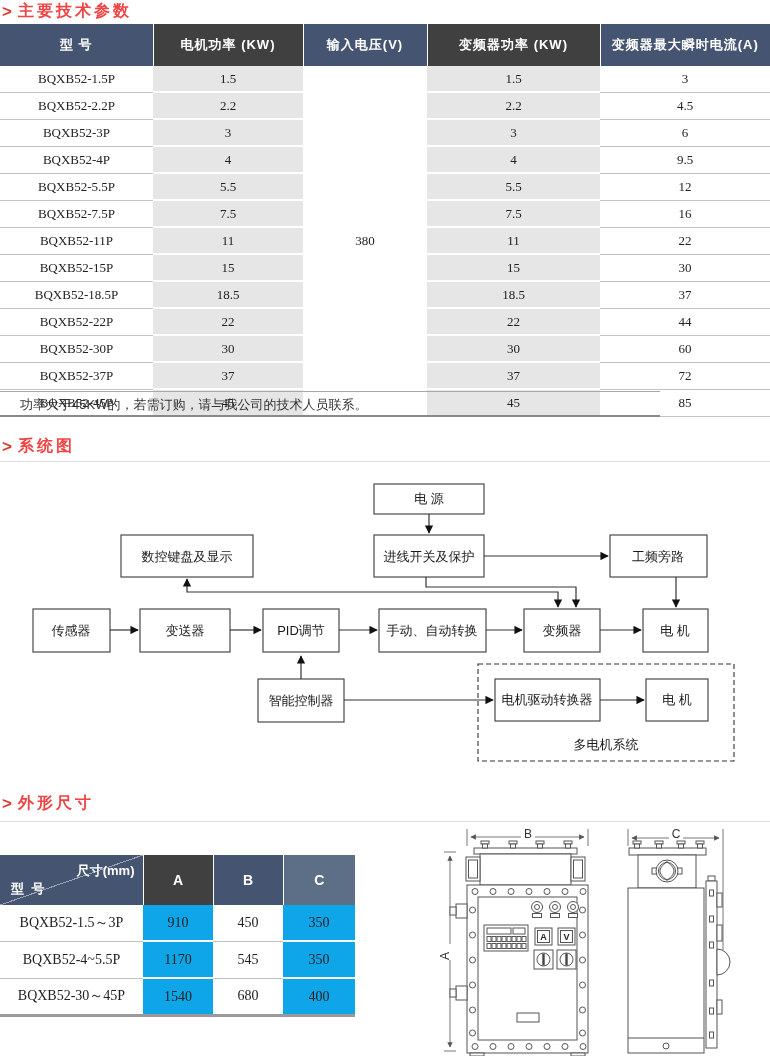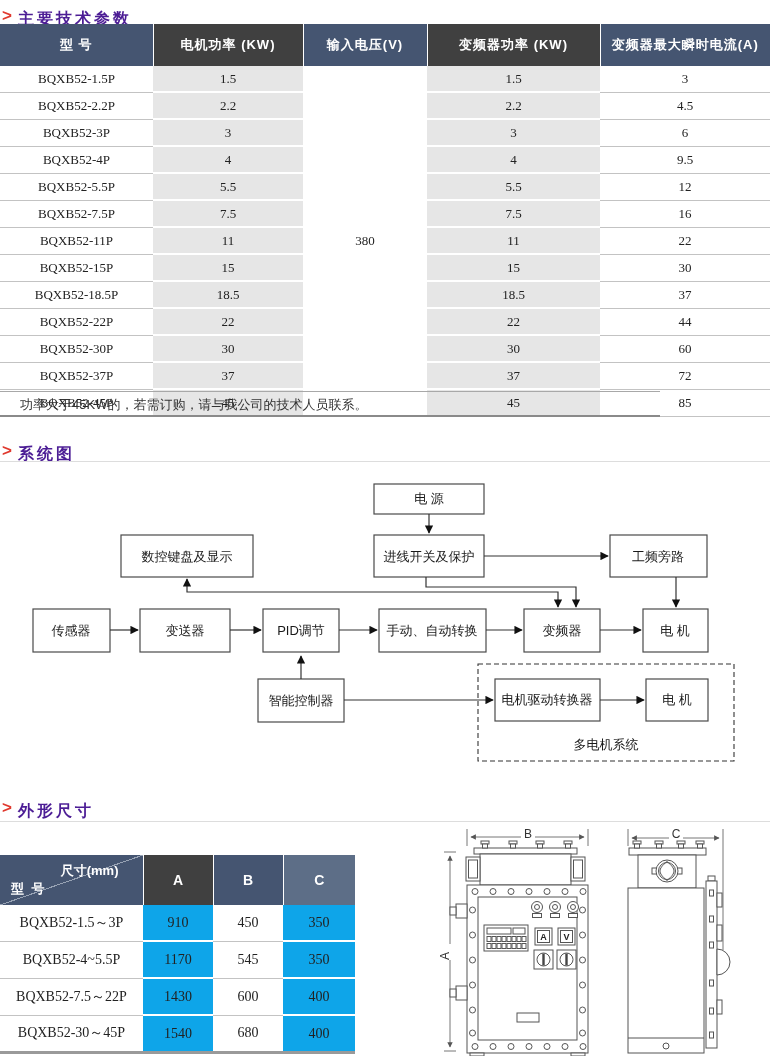--- a/index.html
+++ b/index.html
@@ -1,21 +1,21 @@
 <!DOCTYPE html>
 <html><head>
 <meta charset="utf-8">
 <style>
   html,body{margin:0;padding:0;background:#fff;}
   #page{position:relative;width:770px;height:1056px;background:#fff;overflow:hidden;
         font-family:"Liberation Sans",sans-serif;}
   
   .sec-title{position:absolute;left:2px;display:flex;align-items:center;gap:6px;}
   .sec-title .mark{color:#e0392e;font-weight:bold;font-size:17px;line-height:1;}
-  .sec-title .ttl{font-weight:bold;font-size:16px;color:#4c1d95;letter-spacing:3px;margin-top:8px;}
+  .sec-title .ttl{font-weight:bold;font-size:16px;color:#ef4444;letter-spacing:3px;}
   #t1{top:1px;} #t2{top:436px;} #t3{top:793px;}
   .rule{position:absolute;left:0;width:770px;height:1px;background:#ddd;}
   #rule2{top:461px;} #rule3{top:821px;}
 
   
   #main-table{position:absolute;top:24px;left:0;width:770px;border-collapse:collapse;
               border-spacing:0;table-layout:fixed;}
   #main-table th{height:42px;color:#fff;font-size:13px;font-weight:bold;
                  border-right:1px solid #fff;padding:0;letter-spacing:1px;}
   #main-table th:last-child{border-right:none;text-align:center;}
@@ -39,21 +39,21 @@
   .dashed{fill:none;stroke:#333;stroke-width:1.1;stroke-dasharray:5 3;}
 
   
   #dims-table{position:absolute;top:855px;left:0;width:355px;border-collapse:collapse;
               border-spacing:0;table-layout:fixed;border-bottom:3px solid #9a9a9a;}
   #dims-table th{height:50px;color:#fff;font-size:14px;font-weight:bold;
                  border-right:1px solid #fff;padding:0;}
   #dims-table th:last-child{border-right:none;}
   #corner-cell{position:relative;
      background:linear-gradient(to bottom right,#455571 49.5%,#98a3b4 49.5% 50.6%,#455571 50.6%);}
-  #corner-cell .corner-top{position:absolute;top:7px;right:24px;font-size:13px;color:#fff;font-weight:bold;}
+  #corner-cell .corner-top{position:absolute;top:7px;right:8px;font-size:13px;color:#fff;font-weight:bold;}
   #corner-cell .corner-bottom{position:absolute;bottom:7px;left:11px;font-size:13px;color:#fff;
      font-weight:bold;letter-spacing:2px;}
   #dims-table td{height:35px;font-family:"Liberation Serif",serif;font-size:14px;color:#222;
      text-align:center;padding:0;}
   td.dm{text-align:left;padding-left:15px;background:#fff;border-bottom:1px solid #c3c3c3;margin-left:37px;}
   td.dg{background:#0ea5e9;border-bottom:2px solid #fff;}
   td.dw{background:#fff;border-bottom:1px solid #c3c3c3;}
 
   
   #drawings{position:absolute;top:825px;left:435px;width:335px;height:231px;}
@@ -290,26 +290,20 @@
           <td class="dm">BQXB52-1.5～3P</td>
           <td class="dg">910</td>
           <td class="dw">450</td>
           <td class="dg">350</td>
         </tr>
         <tr>
           <td class="dm">BQXB52-4~5.5P</td>
           <td class="dg">1170</td>
           <td class="dw">545</td>
           <td class="dg">350</td>
-        </tr>
-        <tr>
-          <td class="dm">BQXB52-7.5～22P</td>
-          <td class="dg">1430</td>
-          <td class="dw">600</td>
-          <td class="dg">400</td>
         </tr>
         <tr>
           <td class="dm">BQXB52-30～45P</td>
           <td class="dg">1540</td>
           <td class="dw">680</td>
           <td class="dg">400</td>
         </tr>
       </tbody>
   </table>
 

